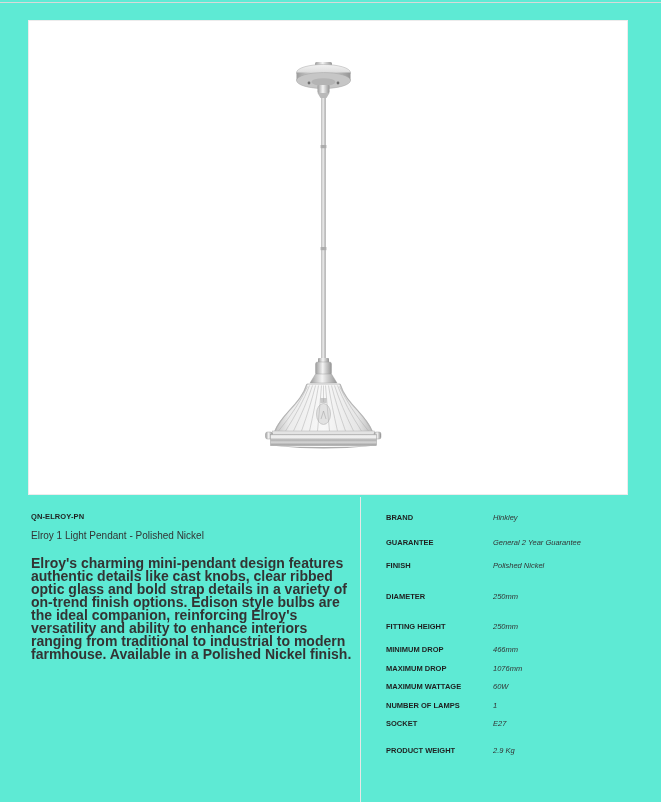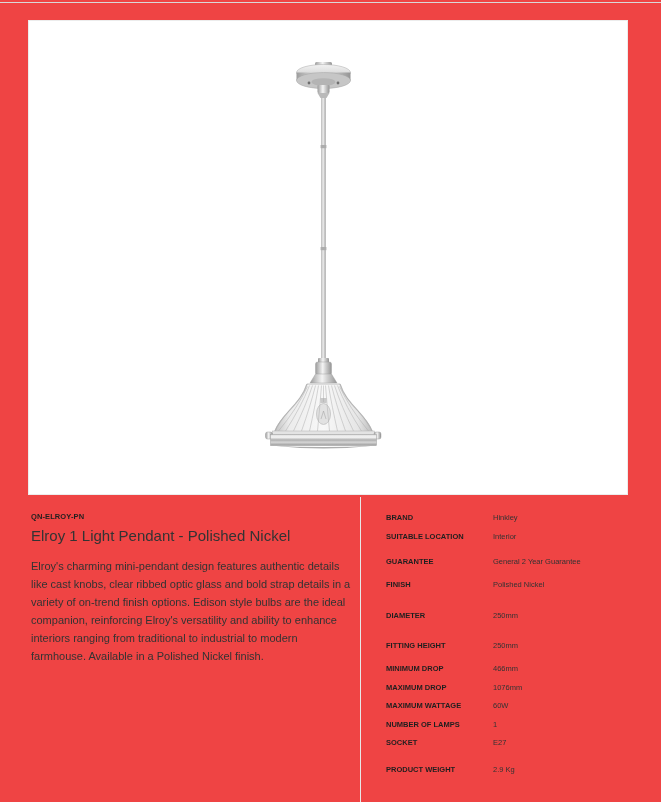--- a/index.html
+++ b/index.html
@@ -5,21 +5,21 @@
   * { margin: 0; padding: 0; box-sizing: border-box; }
   html, body { background: #ffffff; }
   body {
     font-family: "Liberation Sans", sans-serif;
     color: #333333;
   }
   .page {
     position: relative;
     width: 661px;
     height: 802px;
-    background: #ef4444;
+    background: #5eead4;
     overflow: hidden;
   }
   .top-rule {
     position: absolute;
     top: 2px; left: 0; right: 0;
     height: 1px;
     background: #d9d9d9;
   }
   .image-box {
     position: absolute;
@@ -37,29 +37,30 @@
   }
   .product-code {
     font-size: 7.5px;
     font-weight: bold;
     line-height: 9px;
     color: #1f1f1f;
     letter-spacing: 0.1px;
   }
   .product-title {
     margin-top: 9px;
-    font-size: 15px;
+    font-size: 10px;
     line-height: 11px;
     color: #333333;
   }
   .product-desc {
     margin-top: 16px;
-    font-size: 11px;
-    line-height: 18px;
-    color: #333333;
+    font-size: 14px;
+    line-height: 13px;
+    color: #333333;
+    font-weight: bold;
   }
 
   .v-divider {
     position: absolute;
     left: 360px; top: 497px; bottom: 0;
     width: 1px;
     background: #e7e7e7;
   }
 
   .specs {
@@ -73,20 +74,21 @@
     font-size: 7.5px;
     font-weight: bold;
     line-height: 9px;
     color: #1f1f1f;
   }
   .spec-value {
     flex: 1;
     font-size: 7.5px;
     line-height: 9px;
     color: #333333;
+    font-style: italic;
   }
 </style>
 </head>
 <body>
 
 <div class="page">
 
   <div class="top-rule"></div>
 
   <div class="image-box">
@@ -180,24 +182,20 @@
     <p class="product-desc">Elroy's charming mini-pendant design features authentic details like cast knobs, clear ribbed optic glass and bold strap details in a variety of on-trend finish options. Edison style bulbs are the ideal companion, reinforcing Elroy's versatility and ability to enhance interiors ranging from traditional to industrial to modern farmhouse. Available in a Polished Nickel finish.</p>
   </div>
 
   <div class="v-divider"></div>
 
   <div class="specs">
     <div class="spec-row" style="margin-top:1px">
       <div class="spec-label">BRAND</div>
       <div class="spec-value">Hinkley</div>
     </div>
-    <div class="spec-row" style="margin-top:10px">
-      <div class="spec-label">SUITABLE LOCATION</div>
-      <div class="spec-value">Interior</div>
-    </div>
     <div class="spec-row" style="margin-top:16px">
       <div class="spec-label">GUARANTEE</div>
       <div class="spec-value">General 2 Year Guarantee</div>
     </div>
     <div class="spec-row" style="margin-top:14px">
       <div class="spec-label">FINISH</div>
       <div class="spec-value">Polished Nickel</div>
     </div>
     <div class="spec-row" style="margin-top:22px">
       <div class="spec-label">DIAMETER</div>

